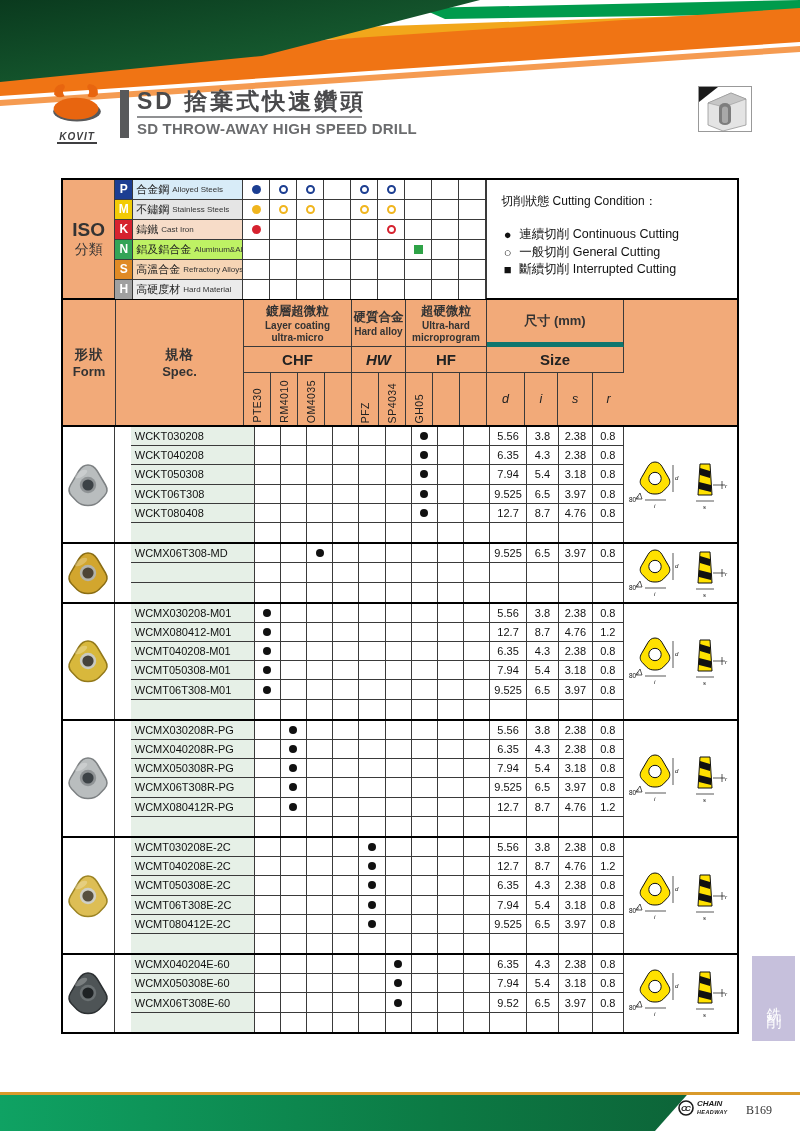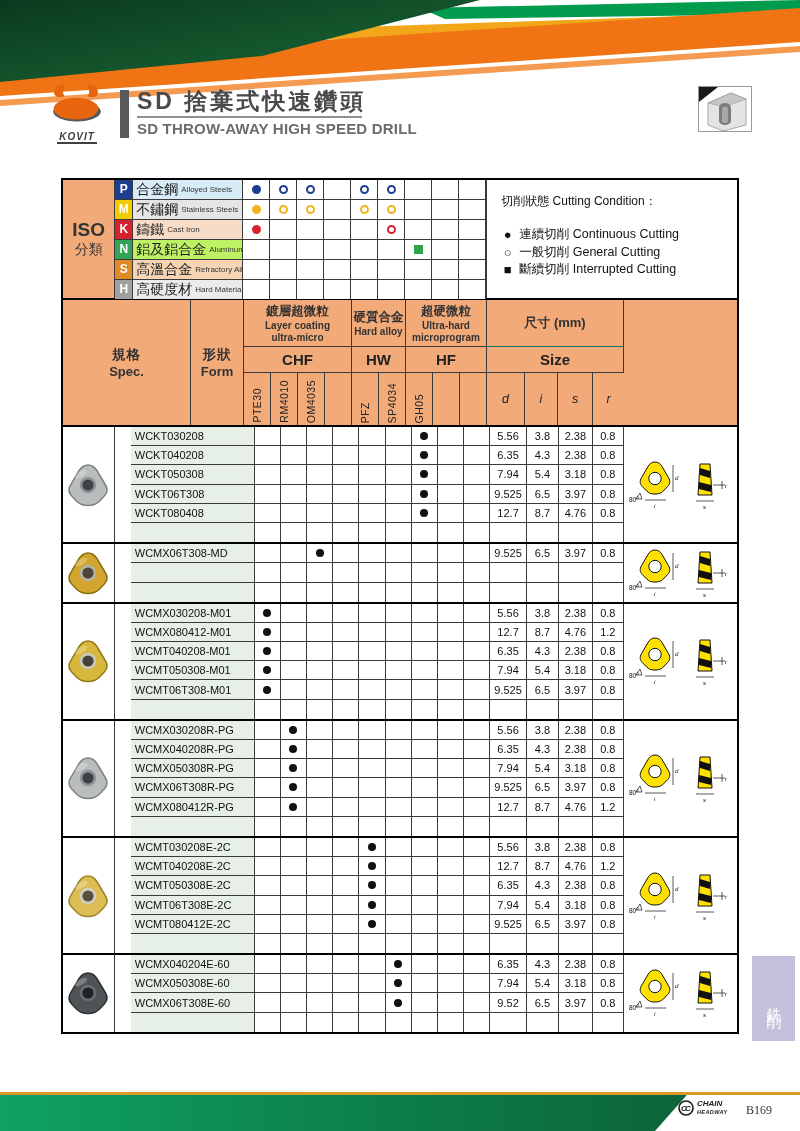--- a/index.html
+++ b/index.html
@@ -29,21 +29,21 @@
               justify-content:center; align-items:center; }
   .iso-head .l1 { font-size:19px; font-weight:bold; color:#333; }
   .iso-head .l2 { font-size:14px; color:#333; }
   .iso-rows { width:371px; display:flex; flex-direction:column; }
   .iso-row { display:flex; height:20px; }
   .iso-row:last-child .iso-code, .iso-row:last-child .iso-name, .iso-row:last-child .gcell { border-bottom:none; }
   .iso-code { width:18px; color:#fff; font-size:12px; font-weight:bold; text-align:center; line-height:19px;
               border-right:1px solid #3a3a3a; border-bottom:1px solid #3a3a3a; }
   .iso-name { width:110px; display:flex; align-items:center; padding-left:3px; gap:3px; white-space:nowrap; overflow:hidden;
               border-right:1px solid #3a3a3a; border-bottom:1px solid #3a3a3a; }
-  .iso-name .zh { font-size:14px; color:#222; }
+  .iso-name .zh { font-size:11px; color:#222; }
   .iso-name .en { font-size:8px; color:#333; }
   .iso-grid { flex:1; display:flex; }
   .gcell { width:27px; display:flex; align-items:center; justify-content:center;
            border-right:1px solid #3a3a3a; border-bottom:1px solid #3a3a3a; background:#fff; }
   .mk-filled { width:9px; height:9px; border-radius:50%; }
   .mk-open { width:9px; height:9px; border-radius:50%; border:2px solid; background:#fff; }
   .mk-square { width:9px; height:9px; }
   .legend { width:254px; border-left:1px solid #3a3a3a; background:#fff; padding:13px 8px 0 14px; }
   .legend-title { font-size:12px; color:#111; margin-bottom:16px; }
   .legend-item { font-size:12.5px; color:#111; line-height:17.5px; display:flex; align-items:center; gap:5px; }
@@ -63,21 +63,21 @@
   .t1c .zh { font-size:12.5px; font-weight:bold; color:#333; }
   .t1c .en { font-size:10px; font-weight:bold; color:#333; line-height:11.5px; }
   .tier2 { height:26px; display:flex; }
   .tier2 .t2c { border-right:1px solid #3a3a3a; border-bottom:1px solid #3a3a3a; display:flex; justify-content:center;
                 align-items:center; font-size:15px; font-weight:bold; color:#222; }
   .tier3 { height:53px; display:flex; }
   .tier3 .t3c { width:27px; border-right:1px solid #3a3a3a; display:flex; justify-content:center; align-items:flex-end;
                 padding-bottom:2px; }
   .vlabel { writing-mode:vertical-rl; transform:rotate(180deg); font-size:10.5px; color:#222; letter-spacing:0.5px; }
   .hdr-size { width:137px; display:flex; flex-direction:column; }
-  .hdr-size .s1 { height:48px; border-right:1px solid #3a3a3a; border-bottom:1px solid #0f766e; display:flex;
+  .hdr-size .s1 { height:48px; border-right:1px solid #3a3a3a; border-bottom:5px solid #0f766e; display:flex;
                   justify-content:center; align-items:center; font-size:13px; font-weight:bold; color:#333; }
   .hdr-size .s2 { height:26px; border-right:1px solid #3a3a3a; border-bottom:1px solid #3a3a3a; display:flex;
                   justify-content:center; align-items:center; font-size:15px; font-weight:bold; color:#222; }
   .hdr-size .s3 { height:53px; display:flex; }
   .s3 .szc { display:flex; justify-content:center; align-items:center; font-size:12.5px; font-style:italic; color:#222;
              border-right:1px solid #3a3a3a; }
   .hdr-draw { width:117px; }
 
   
   .grp { display:flex; }
@@ -310,48 +310,48 @@
             </div>
             <div class="legend-item">
               <span class="sym">■</span>
               <span>斷續切削 Interrupted Cutting</span>
             </div>
           </div>
       </div>
     </div>
 
     <div class="hdr-sec">
+      <div class="hcell hdr-form">
+        <span class="zh13">形狀</span>
+        <span class="en13">Form</span>
+      </div>
       <div class="hcell hdr-spec">
         <span class="zh13">規格</span>
         <span class="en13">Spec.</span>
-      </div>
-      <div class="hcell hdr-form">
-        <span class="zh13">形狀</span>
-        <span class="en13">Form</span>
       </div>
       <div class="hdr-mid">
         <div class="tier1" id="tier1">
             <div class="t1c" style="width: 108px;">
               <div class="zh">鍍層超微粒</div>
               <div class="en">Layer coating</div>
               <div class="en">ultra-micro</div>
             </div>
             <div class="t1c" style="width: 54px;">
               <div class="zh">硬質合金</div>
               <div class="en">Hard alloy</div>
             </div>
             <div class="t1c" style="width: 81px;">
               <div class="zh">超硬微粒</div>
               <div class="en">Ultra-hard</div>
               <div class="en">microprogram</div>
             </div>
           </div>
         <div class="tier2" id="tier2">
             <div class="t2c" style="width: 108px;">CHF</div>
-            <div class="t2c" style="width: 54px;">HW</div>
+            <div class="t2c" style="width: 54px; font-style: italic;">HW</div>
             <div class="t2c" style="width: 81px;">HF</div>
           </div>
         <div class="tier3" id="tier3">
             <div class="t3c">
               <span class="vlabel">PTE30</span>
             </div>
             <div class="t3c">
               <span class="vlabel">RM4010</span>
             </div>
             <div class="t3c">

